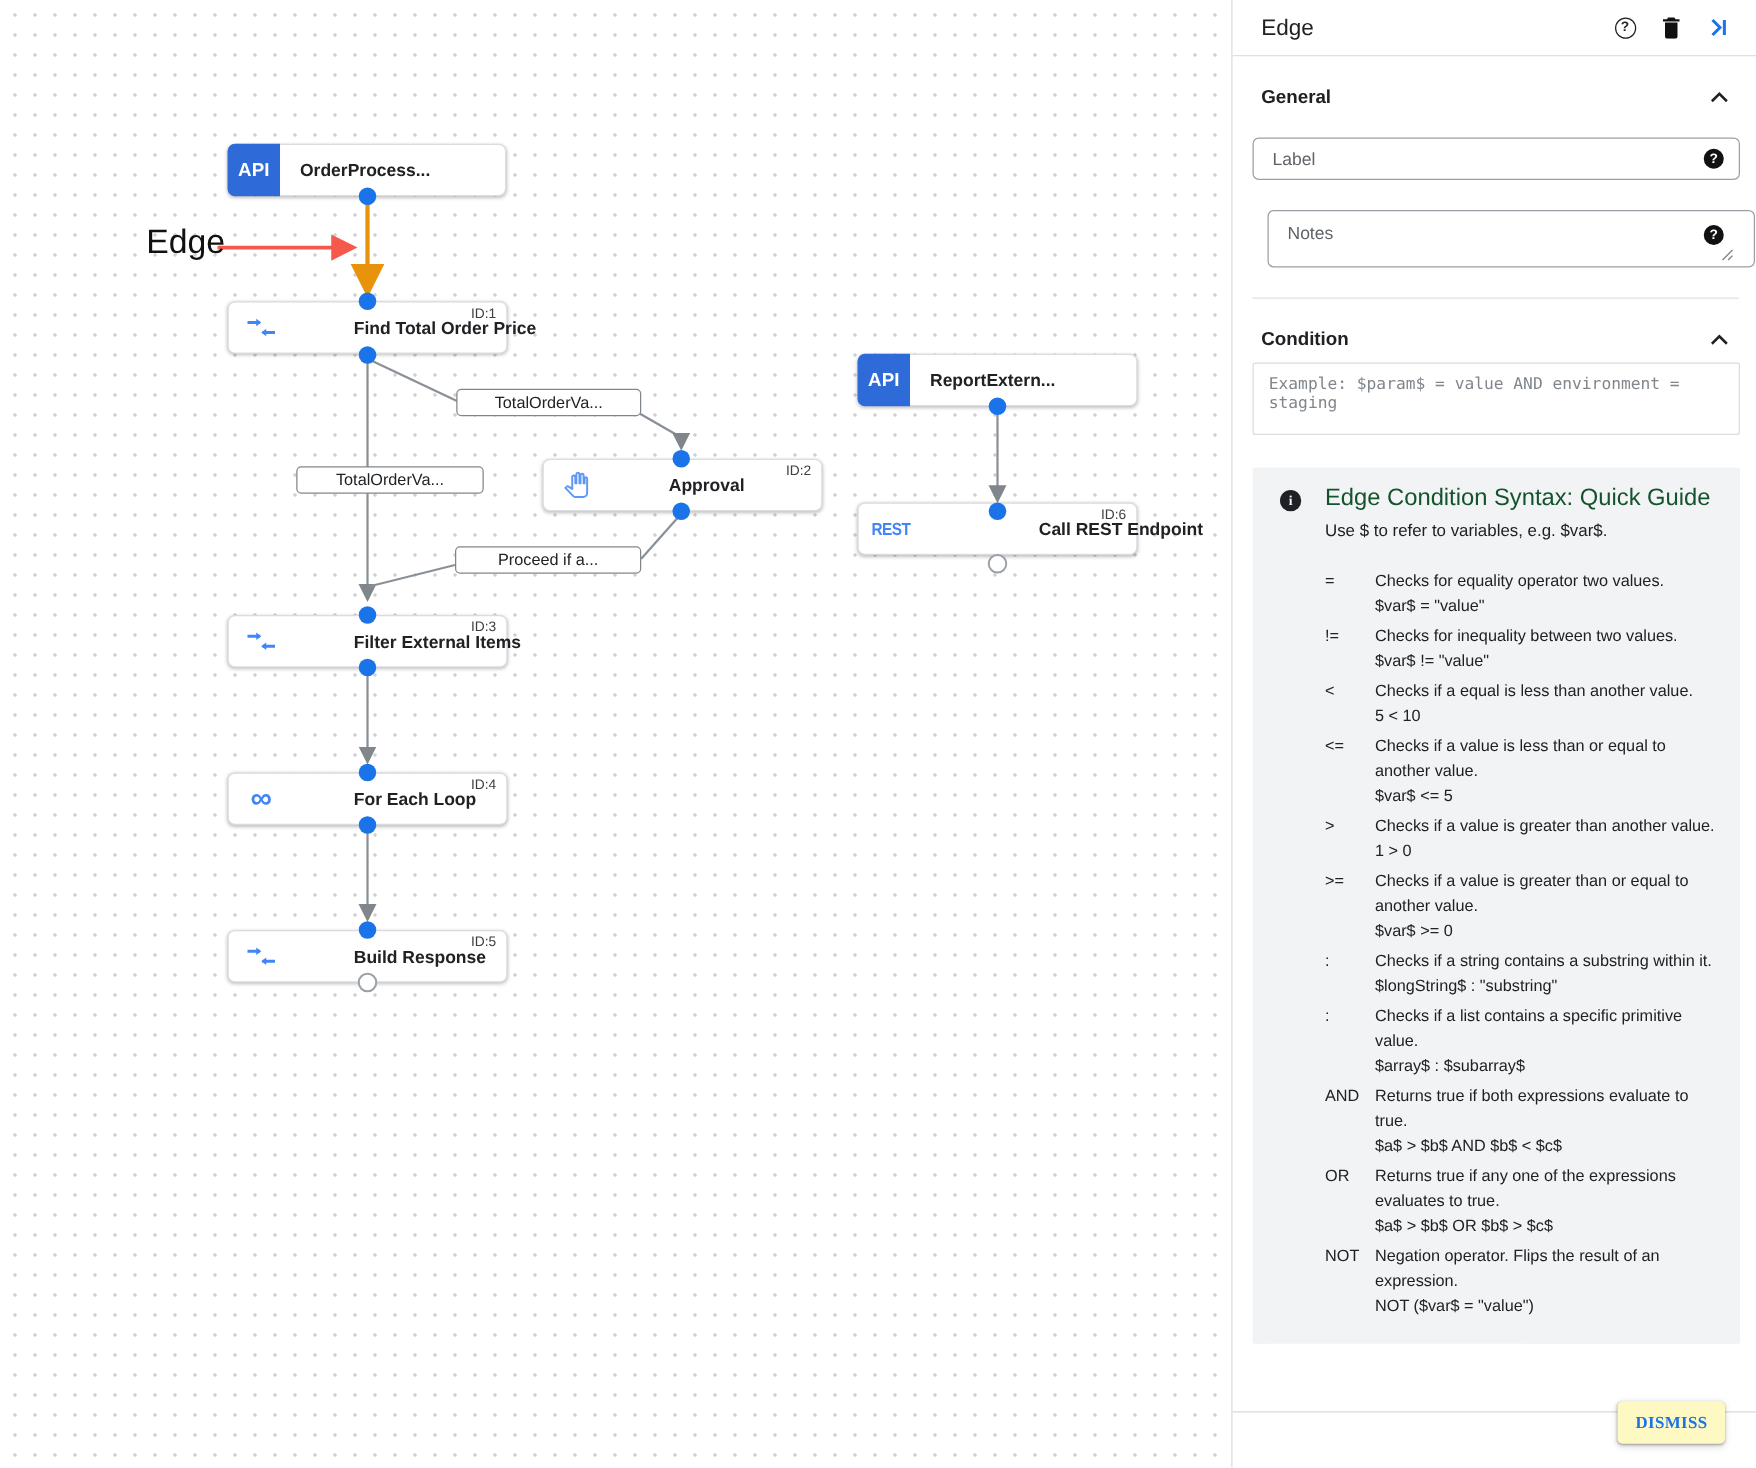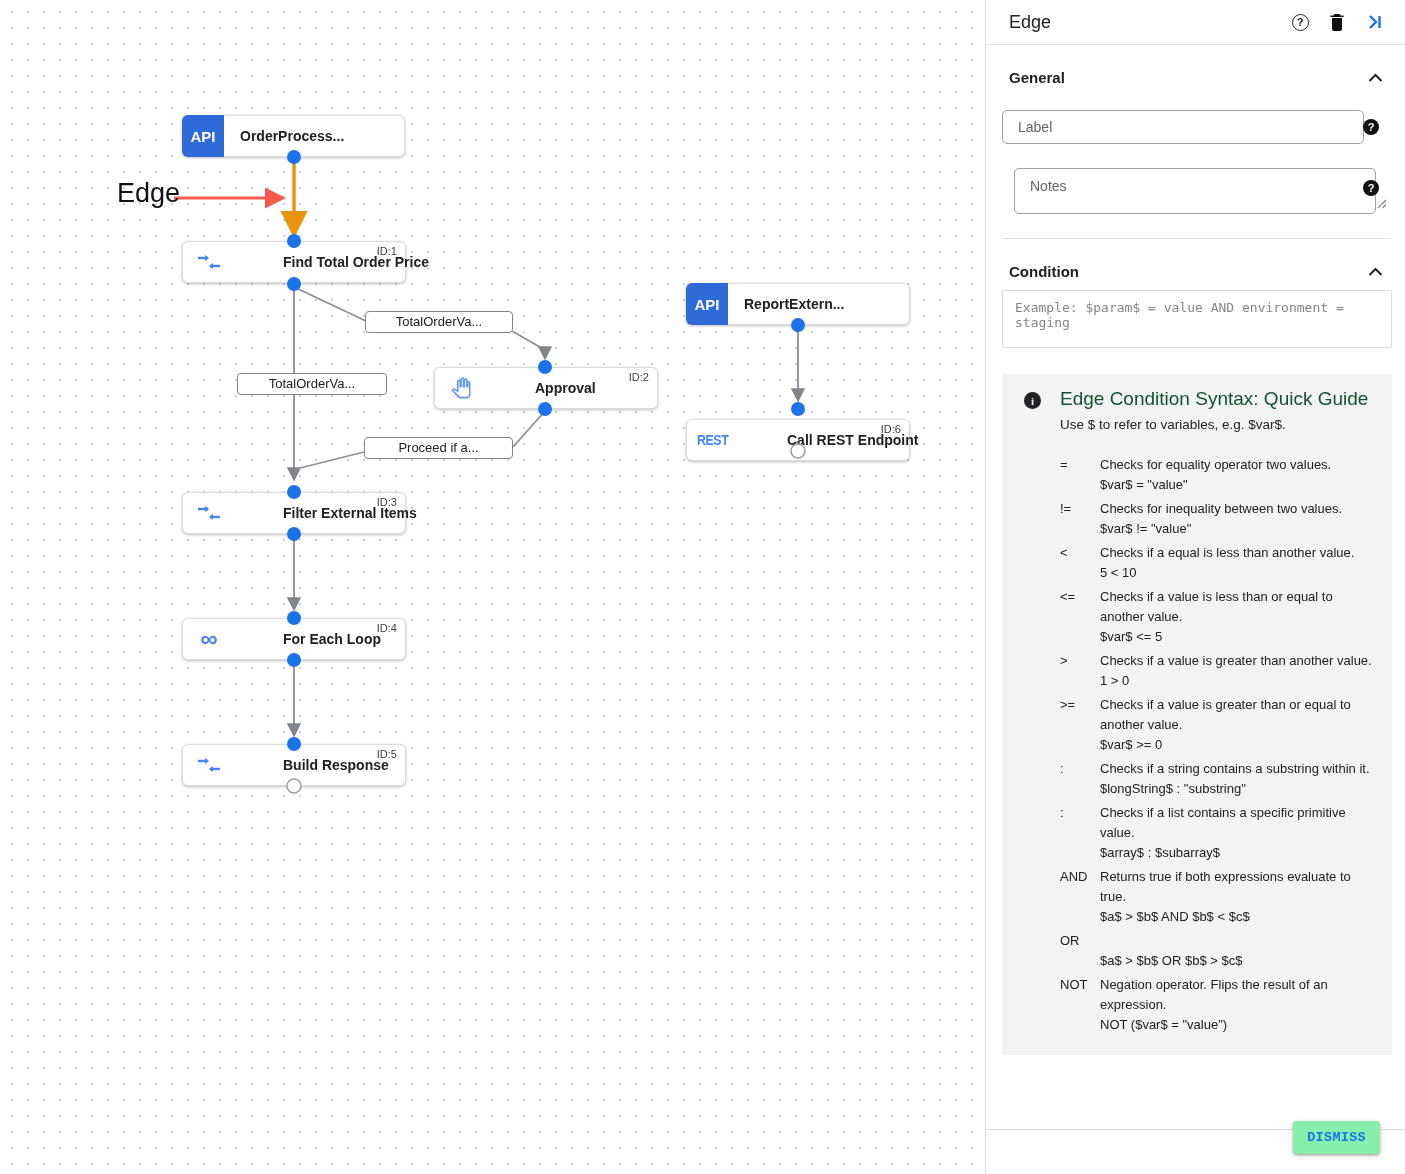--- a/index.html
+++ b/index.html
@@ -41,21 +41,21 @@
   .hicon { width:22px; height:22px; display:flex; align-items:center; justify-content:center; cursor:pointer; }
   .hicon + .hicon { margin-left:15px; }
   .help-outline { width:17px; height:17px; border:1.6px solid #202124; border-radius:50%;
                   font-size:11px; font-weight:bold; display:flex; align-items:center; justify-content:center; }
 
   .panel-body { padding:0 14px 0 16px; }
   .section-head { display:flex; align-items:center; justify-content:space-between; padding:24px 8px 0 7px;gap:37px; }
   .section-title { font-size:15px; font-weight:bold; color:#202124; }
 
   .field { position:relative; margin:24px 0 0 0; }
-  .field input, .field textarea { width:362px; border:1px solid #9aa0a6; border-radius:5px;
+  .field input, .field textarea { width:390px; border:1px solid #9aa0a6; border-radius:5px;
         font-family:"Liberation Sans", sans-serif; font-size:14px; color:#202124; outline:none;
         padding:9px 34px 9px 15px; resize:none; display:block; }
   .field input { height:34px; }
   .field textarea.notes { height:46px;margin-left:12px; }
   .field input::placeholder, .field textarea::placeholder { color:#5f6368; }
   .help-filled { position:absolute; right:12px; top:9px; width:16px; height:16px; border-radius:50%;
                  background:#111; color:#fff; font-size:11px; font-weight:bold;
                  display:flex; align-items:center; justify-content:center; }
   .resize-grip { position:absolute; right:4px; bottom:5px; }
 
@@ -73,24 +73,24 @@
                font-size:11px; font-weight:bold; font-family:"Liberation Serif", serif;
                display:flex; align-items:center; justify-content:center; margin:4px 19px 0 12px; flex:0 0 17px; }
   .guide-title { font-size:19px; color:#14532d; }
   .guide-sub { font-size:13.5px; margin:7px 0 0 48px; }
   .guide-rows { margin:23px 0 0 48px; }
   .grow { display:flex; margin-bottom:4px; font-size:13px; line-height:20px; }
   .grow .gop { width:40px; flex:0 0 40px; color:#202124; }
   .grow .gtxt { width:272px; }
 
   .panel-footer { position:absolute; left:0; right:0; top:1129px; border-top:1px solid #dadada; height:45px; }
-  .dismiss-btn { position:absolute; right:25px; top:-9px; background:#86efac; border:none; border-radius:4px;
+  .dismiss-btn { position:absolute; right:25px; top:-9px; background:#fef9c3; border:none; border-radius:4px;
                  padding:9px 14px; color:#1a73e8; font-weight:bold; font-size:13.5px; letter-spacing:.3px;
                  box-shadow:0 1px 2px rgba(0,0,0,.3), 0 2px 6px rgba(0,0,0,.15); cursor:pointer;
-                 font-family:Liberation Mono, monospace;text-align:right; }
+                 font-family:Liberation Serif, serif;text-align:right; }
 </style>
 </head>
 <body>
 
 <div class="app">
 
   <div class="canvas">
 
     <svg class="edges-svg" width="985" height="1174" viewBox="0 0 985 1174">
       <defs>
@@ -167,21 +167,21 @@
           </svg>
       </div>
       <span class="nlabel">Approval</span>
     </div>
 
     <div class="node api-node" style="left:686px; top:283px; width:224px;">
       <div class="api-badge">API</div>
       <span class="nlabel">ReportExtern...</span>
     </div>
 
-    <div class="node" style="left:686px; top:419px; width:224px;">
+    <div class="node" style="left:686px; top:402px; width:224px;gap:44px;">
       <span class="nid">ID:6</span>
       <div class="icon-zone">
         <span class="rest-badge">REST</span>
       </div>
       <span class="nlabel">Call REST Endpoint</span>
     </div>
 
     <div class="node" style="left:182px; top:492px; width:224px;">
       <span class="nid">ID:3</span>
       <div class="icon-zone">
@@ -323,21 +323,21 @@
           <div class="grow">
               <span class="gop">:</span>
               <span class="gtxt"><span>Checks if a list contains a specific primitive value.</span><br><span>$array$ : $subarray$</span></span>
             </div>
           <div class="grow">
               <span class="gop">AND</span>
               <span class="gtxt"><span>Returns true if both expressions evaluate to true.</span><br><span>$a$ &gt; $b$ AND $b$ &lt; $c$</span></span>
             </div>
           <div class="grow">
               <span class="gop">OR</span>
-              <span class="gtxt"><br><span>$a$ &gt; $b$ OR $b$ &gt; $c$</span></span>
+              <span class="gtxt"><span>Returns true if any one of the expressions evaluates to true.</span><br><span>$a$ &gt; $b$ OR $b$ &gt; $c$</span></span>
             </div>
           <div class="grow">
               <span class="gop">NOT</span>
               <span class="gtxt"><span>Negation operator. Flips the result of an expression.</span><br><span>NOT ($var$ = "value")</span></span>
             </div>
         </div>
       </div>
     </div>
 
     <div class="panel-footer">

